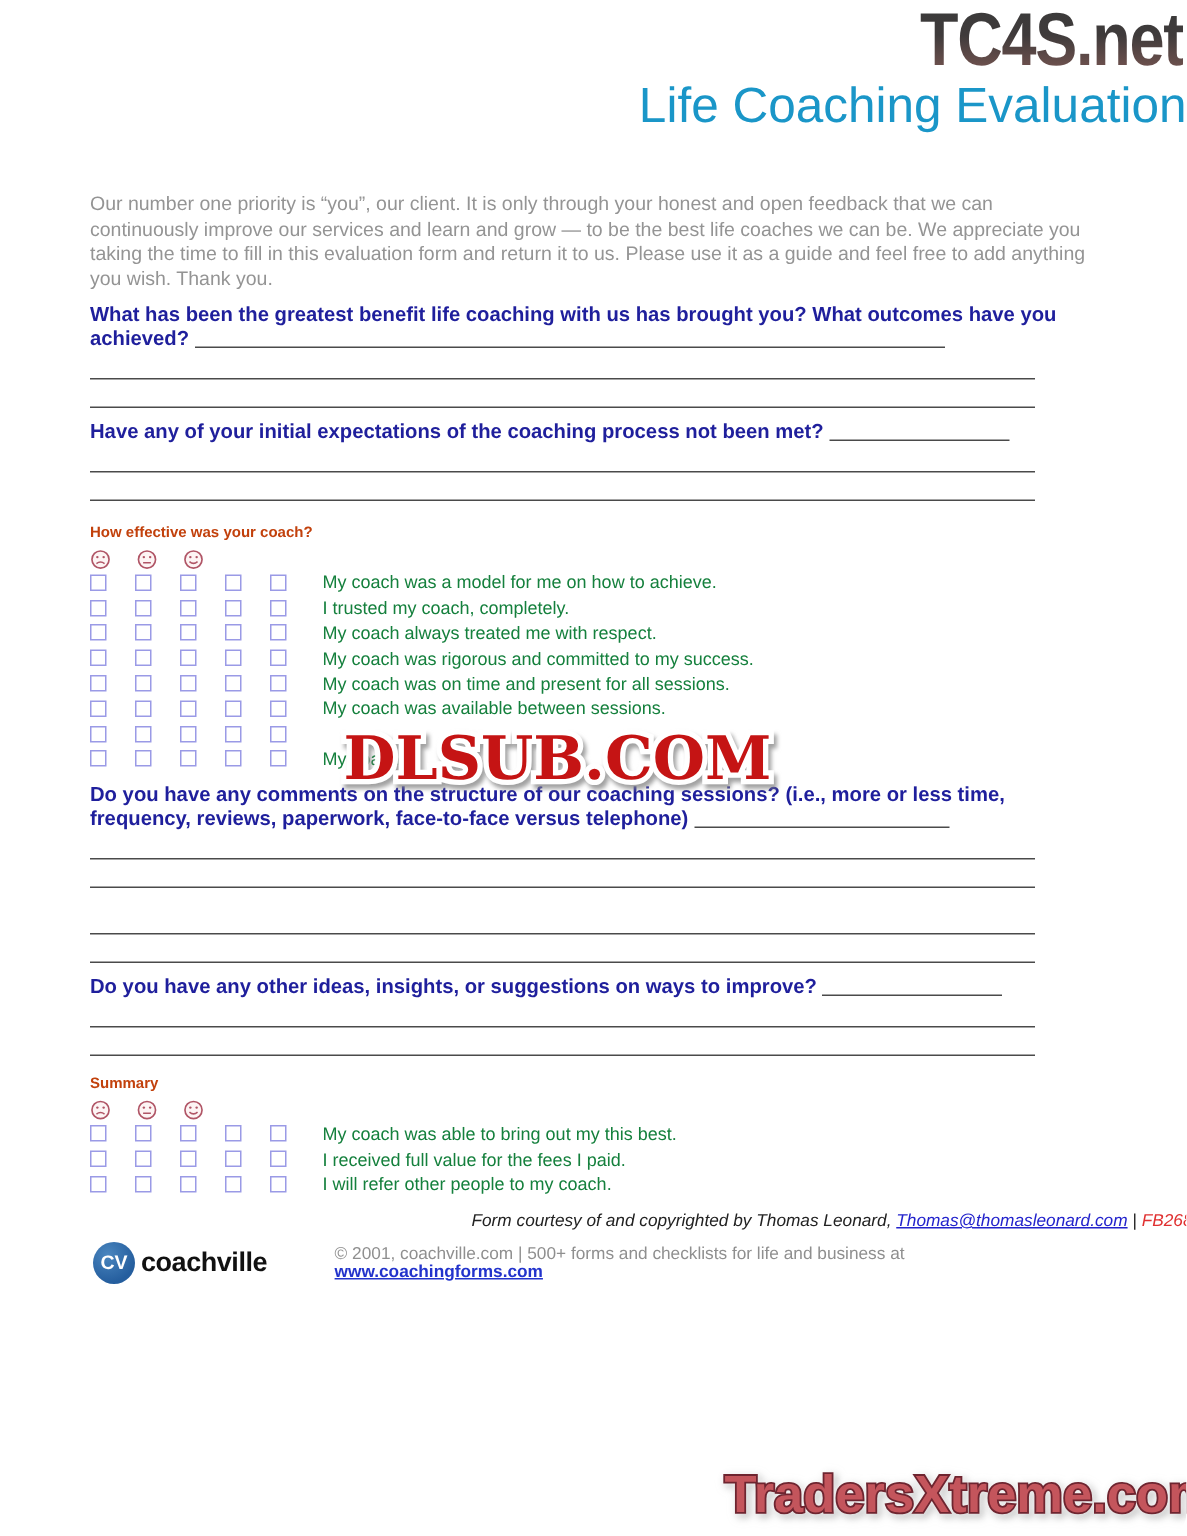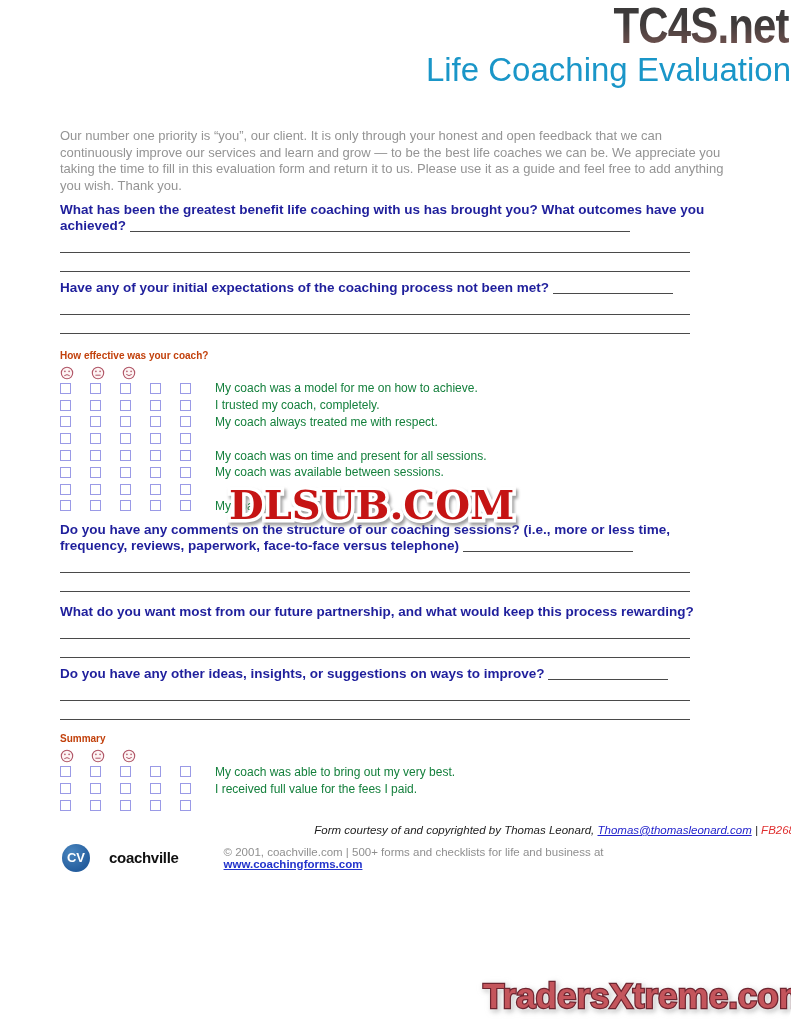--- a/index.html
+++ b/index.html
@@ -52,21 +52,21 @@
     font-style:italic; font-size:11.5px; color:#222; line-height:13px; }
   .attribution a { color:#2222cc; text-decoration:underline; }
   .code-red { color:#e03030; font-style:italic; }
 
   .footer-row { margin-top:7px; display:flex; align-items:center; padding-left:2px; }
   .logo { display:flex; align-items:center; }
   .logo-circle { width:28px; height:28px; border-radius:50%;
     background:radial-gradient(circle at 35% 30%, #4a86bf, #255e9e 70%);
     color:#fff; font-weight:bold; font-size:13px; display:flex;
     align-items:center; justify-content:center; }
-  .logo-name { margin-left:19px; color:#111; font-weight:bold; font-size:15px; letter-spacing:-0.3px; }
+  .logo-name { margin-left:4px; color:#111; font-weight:bold; font-size:18px; letter-spacing:-0.3px; }
   .copyright { margin-left:45px; color:#8f8f8f; font-size:11.5px; }
   .copyright a { color:#2233cc; font-weight:bold; text-decoration:underline; }
 </style>
 </head>
 <body>
 
 <div class="page">
 
   <div class="wm-tc4s">TC4S.net</div>
 
@@ -133,20 +133,21 @@
         <span class="cb"></span>
         <span class="cb"></span>
       <span class="cb-label">My coach always treated me with respect.</span>
     </div>
     <div class="cb-row">
       <span class="cb"></span>
         <span class="cb"></span>
         <span class="cb"></span>
         <span class="cb"></span>
         <span class="cb"></span>
+      <span class="cb-label">My coach was rigorous and committed to my success.</span>
     </div>
     <div class="cb-row">
       <span class="cb"></span>
         <span class="cb"></span>
         <span class="cb"></span>
         <span class="cb"></span>
         <span class="cb"></span>
       <span class="cb-label">My coach was on time and present for all sessions.</span>
     </div>
     <div class="cb-row">
@@ -174,21 +175,20 @@
     </div>
 
 
     <div class="qblock">
       <p class="qtext"><span>Do you have any comments on the structure of our coaching sessions? (i.e., more or less time, frequency, reviews, paperwork, face-to-face versus telephone) </span><span class="blank w-q4"></span></p>
       <div class="ans-line"></div>
       <div class="ans-line"></div>
     </div>
 
     <div class="qblock" style="margin-top:12px;">
-      <p class="qtext"><span>What do you want most from our future partnership, and what would keep this process rewarding?</span></p>
       <div class="ans-line"></div>
       <div class="ans-line"></div>
     </div>
 
     <div class="qblock" style="">
       <p class="qtext"><span>Do you have any other ideas, insights, or suggestions on ways to improve? </span><span class="blank w-q6"></span></p>
       <div class="ans-line"></div>
       <div class="ans-line"></div>
     </div>
 
@@ -214,36 +214,37 @@
         <path d="M4.3 8.4 Q7 10.8 9.7 8.4" fill="none" stroke="#b05566" stroke-width="1"></path>
       </svg>
     </div>
 
     <div class="cb-row">
       <span class="cb"></span>
         <span class="cb"></span>
         <span class="cb"></span>
         <span class="cb"></span>
         <span class="cb"></span>
-      <span class="cb-label">My coach was able to bring out my very best.</span>
+      <span class="cb-label">My coach was able to bring out my this best.</span>
     </div>
     <div class="cb-row">
       <span class="cb"></span>
         <span class="cb"></span>
         <span class="cb"></span>
         <span class="cb"></span>
         <span class="cb"></span>
       <span class="cb-label">I received full value for the fees I paid.</span>
     </div>
     <div class="cb-row">
       <span class="cb"></span>
         <span class="cb"></span>
         <span class="cb"></span>
         <span class="cb"></span>
         <span class="cb"></span>
+      <span class="cb-label">I will refer other people to my coach.</span>
     </div>
 
     <div class="attribution">
       <span>Form courtesy of and copyrighted by Thomas Leonard, </span><a href="#">Thomas@thomasleonard.com</a><span> | </span><span class="code-red">FB268</span>
     </div>
 
     <div class="footer-row">
       <div class="logo">
         <div class="logo-circle">CV</div>
         <div class="logo-name">coachville</div>

